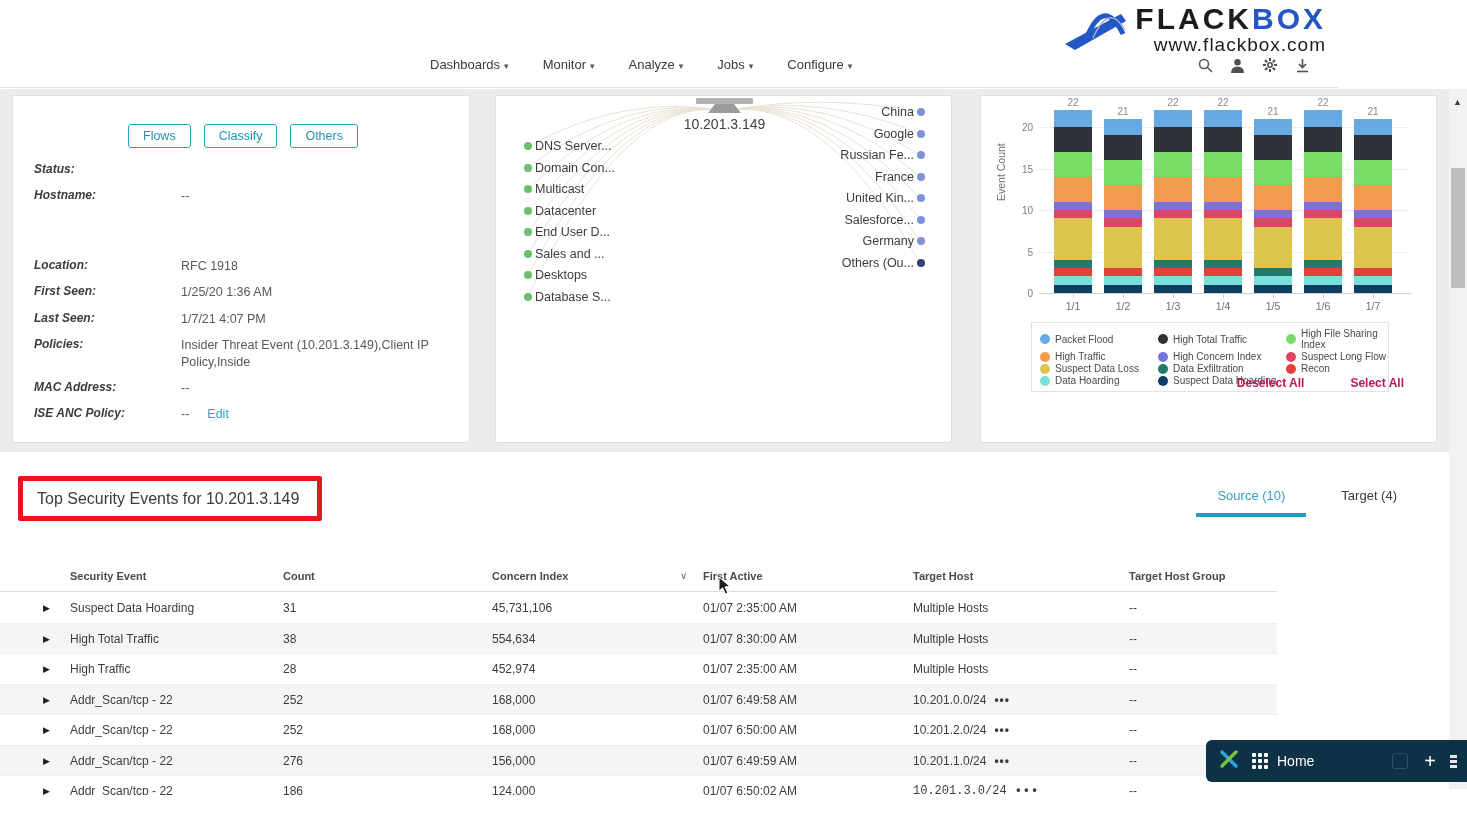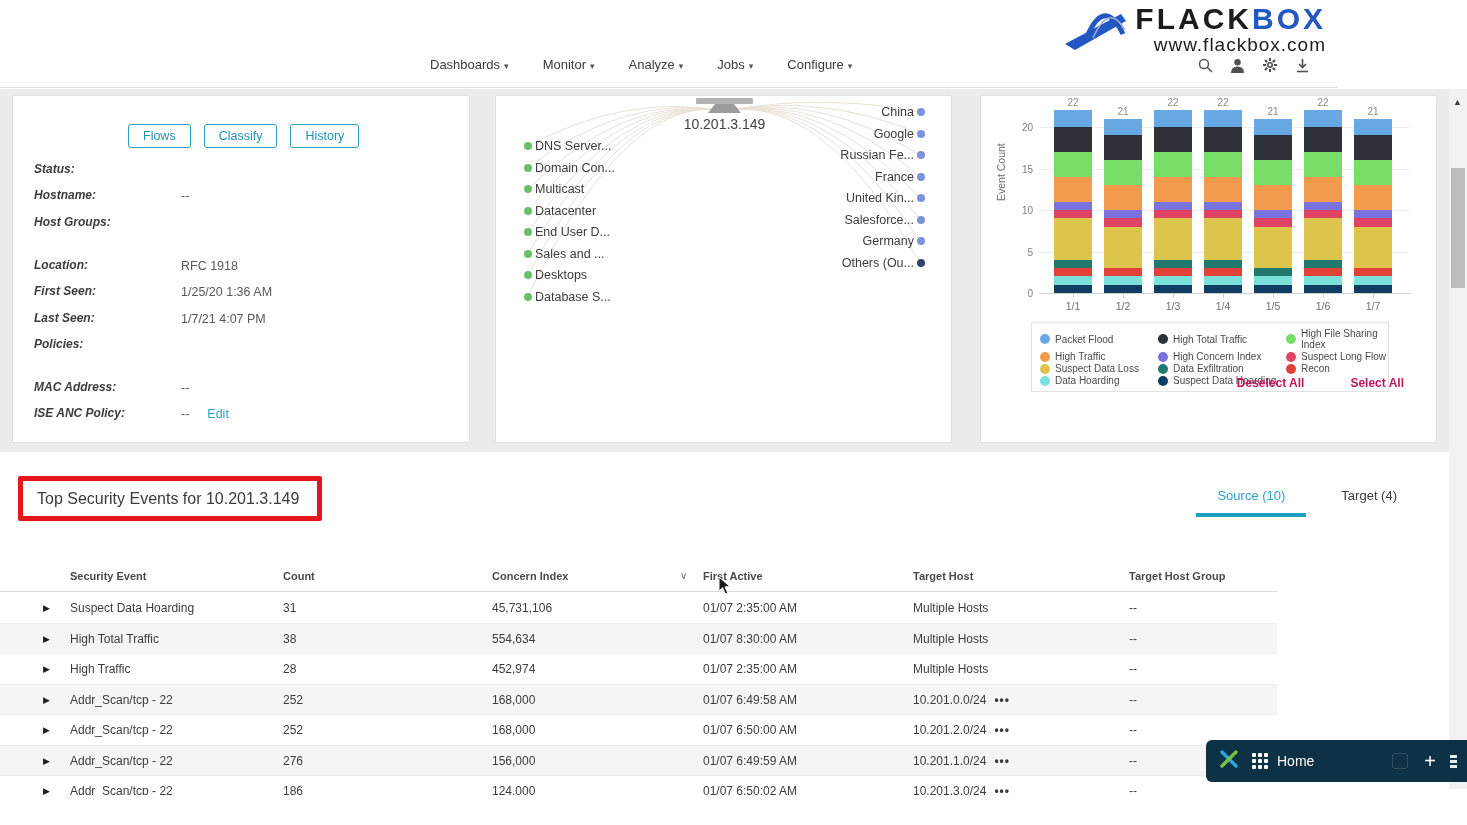--- a/index.html
+++ b/index.html
@@ -179,48 +179,48 @@
         <span class="nav-item">Configure<span class="caret">▾</span></span>
       </nav>
   </div>
 
   <div class="grayband"></div>
 
   <div class="card" id="card-host">
     <div class="host-buttons" id="host-buttons">
         <button class="hbtn">Flows</button>
         <button class="hbtn">Classify</button>
-        <button class="hbtn">History</button>
+        <button class="hbtn">Others</button>
       </div>
     <div id="host-fields">
         <div class="hfield" style="top: 66px;">
           <span class="hlabel">Status:</span>
           <span class="hvalue"></span>
         </div>
         <div class="hfield" style="top: 92px;">
           <span class="hlabel">Hostname:</span>
           <span class="hvalue">--</span>
         </div>
         <div class="hfield" style="top: 119px;">
-          <span class="hlabel">Host Groups:</span>
         </div>
         <div class="hfield" style="top: 162px;">
           <span class="hlabel">Location:</span>
           <span class="hvalue">RFC 1918</span>
         </div>
         <div class="hfield" style="top: 188px;">
           <span class="hlabel">First Seen:</span>
           <span class="hvalue">1/25/20 1:36 AM</span>
         </div>
         <div class="hfield" style="top: 215px;">
           <span class="hlabel">Last Seen:</span>
           <span class="hvalue">1/7/21 4:07 PM</span>
         </div>
         <div class="hfield" style="top: 241px;">
           <span class="hlabel">Policies:</span>
+          <span class="hvalue">Insider Threat Event (10.201.3.149),Client IP Policy,Inside</span>
         </div>
         <div class="hfield" style="top: 284px;">
           <span class="hlabel">MAC Address:</span>
           <span class="hvalue">--</span>
         </div>
         <div class="hfield" style="top: 310px;">
           <span class="hlabel">ISE ANC Policy:</span>
           <span class="hvalue">--<span class="edit">Edit</span></span>
         </div>
       </div>
@@ -499,21 +499,21 @@
             <div class="td" style="left: 913px;">10.201.1.0/24<span class="more">•••</span></div>
             <div class="td" style="left: 1129px;">--</div>
             <div class="td" style="left: 1338px;"><span class="dots3">•••</span></div>
           </div>
           <div class="trow" style="top: 214px;">
             <span class="expand-arrow">▶</span>
             <div class="td" style="left: 70px;">Addr_Scan/tcp - 22</div>
             <div class="td" style="left: 283px;">186</div>
             <div class="td" style="left: 492px;">124,000</div>
             <div class="td" style="left: 703px;">01/07 6:50:02 AM</div>
-            <div class="td" style="left: 913px;">10.201.3.0/24<span class="more">•••</span></div>
+            <div class="td" style="left: 913px; font-family: Liberation Mono, monospace;">10.201.3.0/24<span class="more">•••</span></div>
             <div class="td" style="left: 1129px;">--</div>
             <div class="td" style="left: 1338px;"><span class="dots3">•••</span></div>
           </div>
         </div>
     </div>
   </div>
 
   <div class="scrollbar">
     <div class="scroll-up">▲</div>
     <div class="scroll-thumb"></div>

